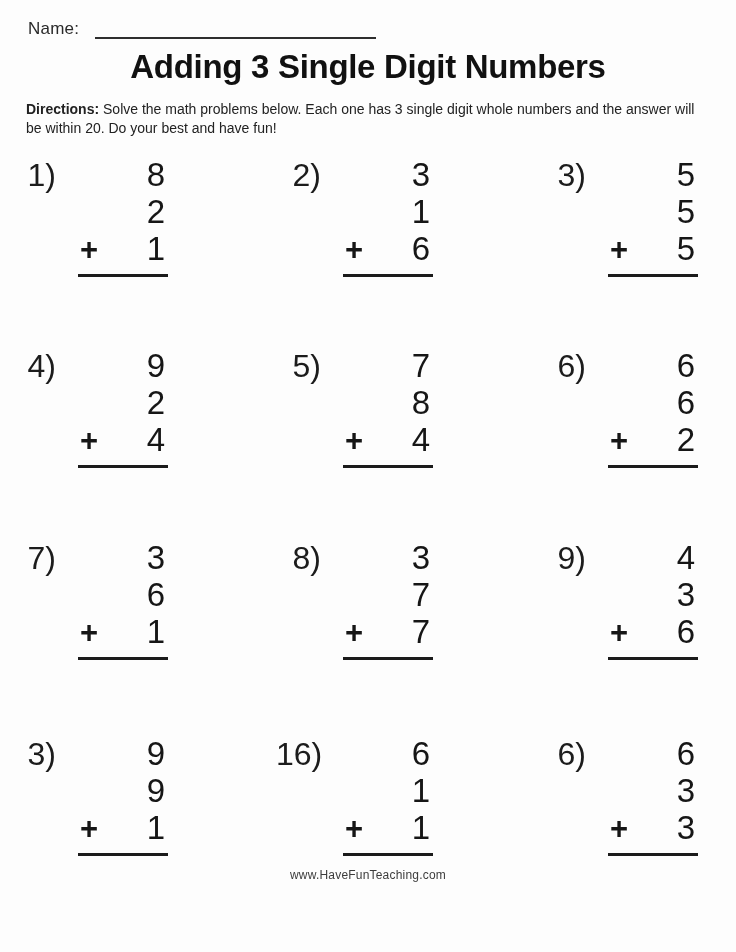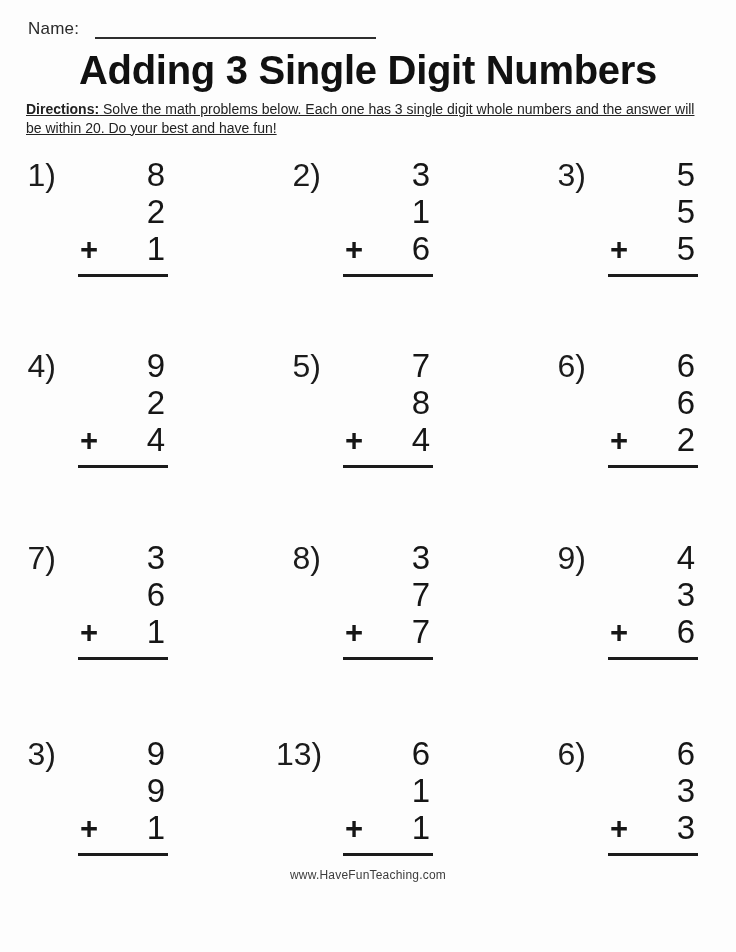--- a/index.html
+++ b/index.html
@@ -36,36 +36,35 @@
     border-bottom: 2px solid #2e2e2e;
   }
 
   
   .page-title {
     position: absolute;
     top: 48px;
     left: 0;
     width: 100%;
     text-align: center;
-    font-size: 40px;
+    font-size: 33px;
     font-weight: bold;
     letter-spacing: -0.3px;
     color: #111;
   }
 
   
   .directions {
     position: absolute;
     left: 26px;
     top: 100px;
     width: 684px;
     font-size: 14px;
     line-height: 18.5px;
     color: #222;
-    text-decoration: underline;
   }
   .directions-label { font-weight: bold; }
 
   
   .problems-grid {
     position: absolute;
     left: 11px;
     top: 156px;
     display: grid;
     grid-template-columns: 265px 265px 190px;
@@ -264,21 +263,21 @@
         <span class="addend">9</span>
         <div class="op-row">
           <span class="plus">+</span>
           <span class="addend">1</span>
         </div>
         <div class="answer-line"></div>
       </div>
     </div>
 
     <div class="problem">
-      <span class="p-num">13)</span>
+      <span class="p-num">16)</span>
       <div class="p-body">
         <span class="addend">6</span>
         <span class="addend">1</span>
         <div class="op-row">
           <span class="plus">+</span>
           <span class="addend">1</span>
         </div>
         <div class="answer-line"></div>
       </div>
     </div>

